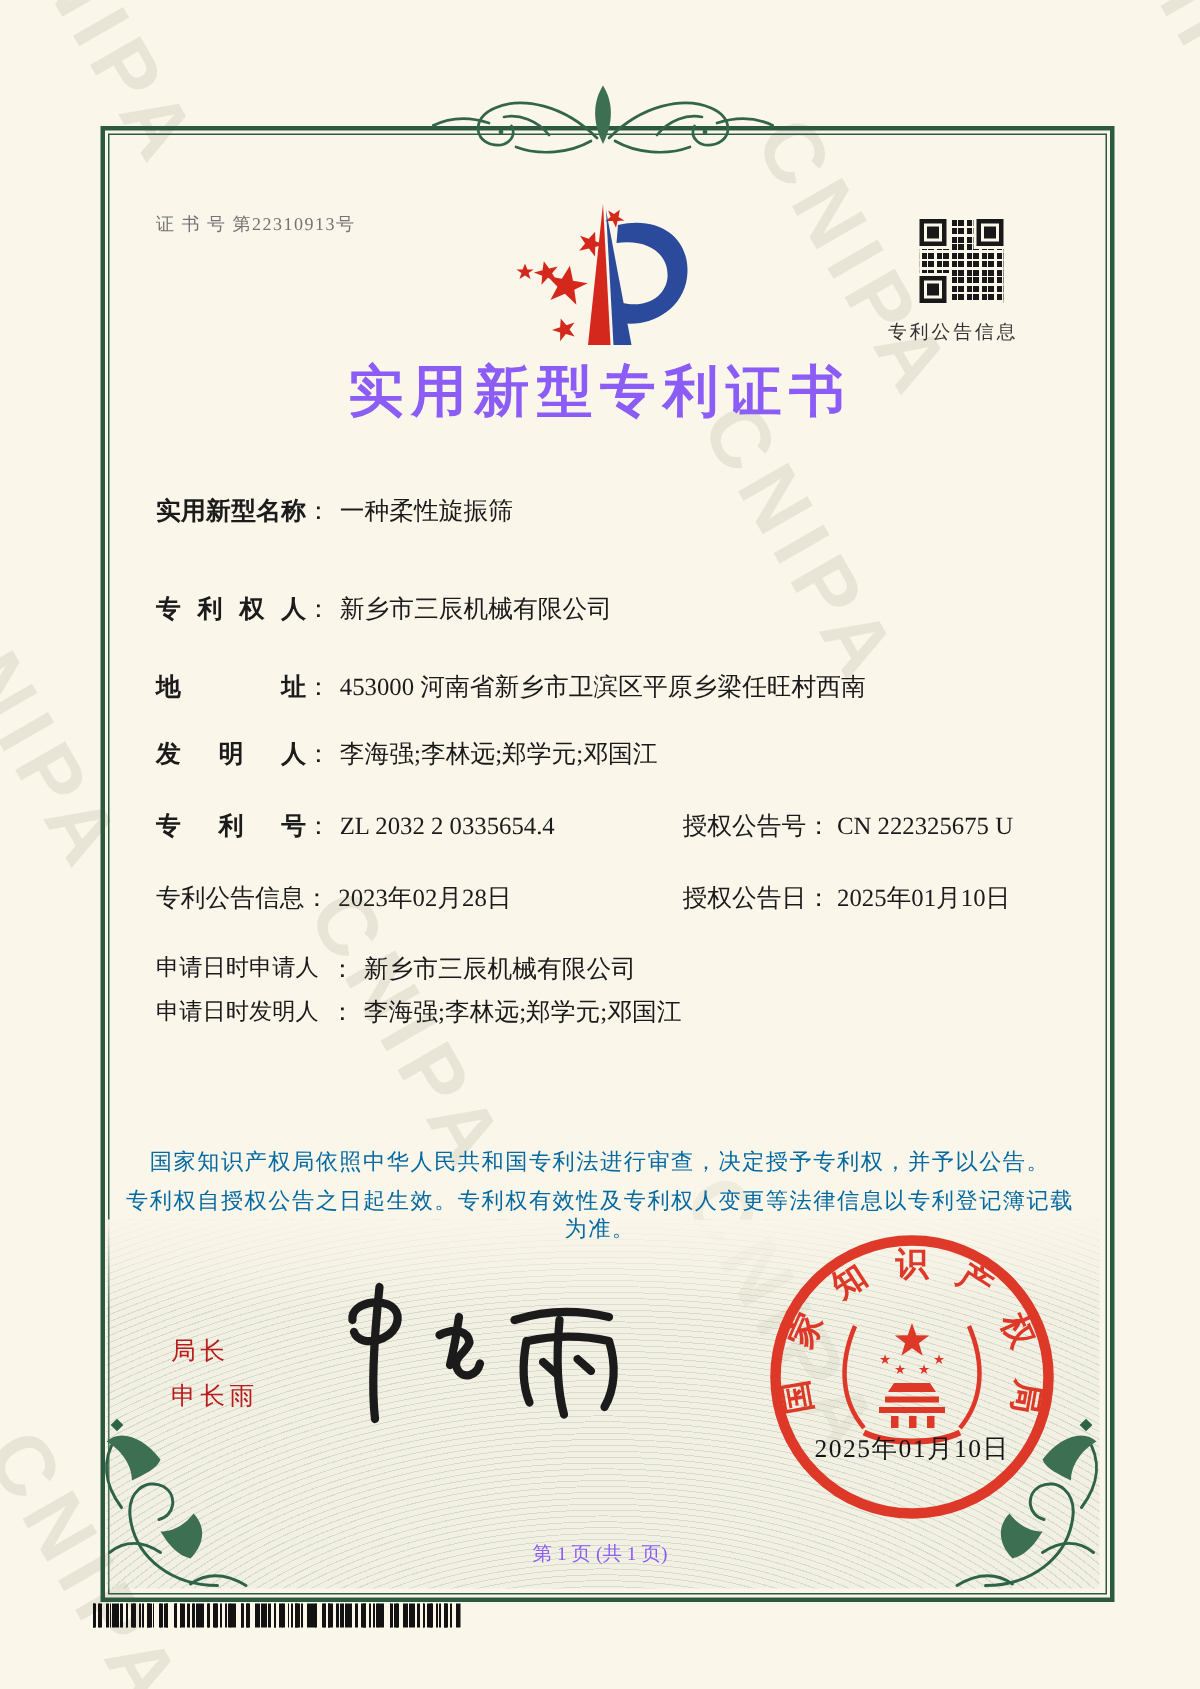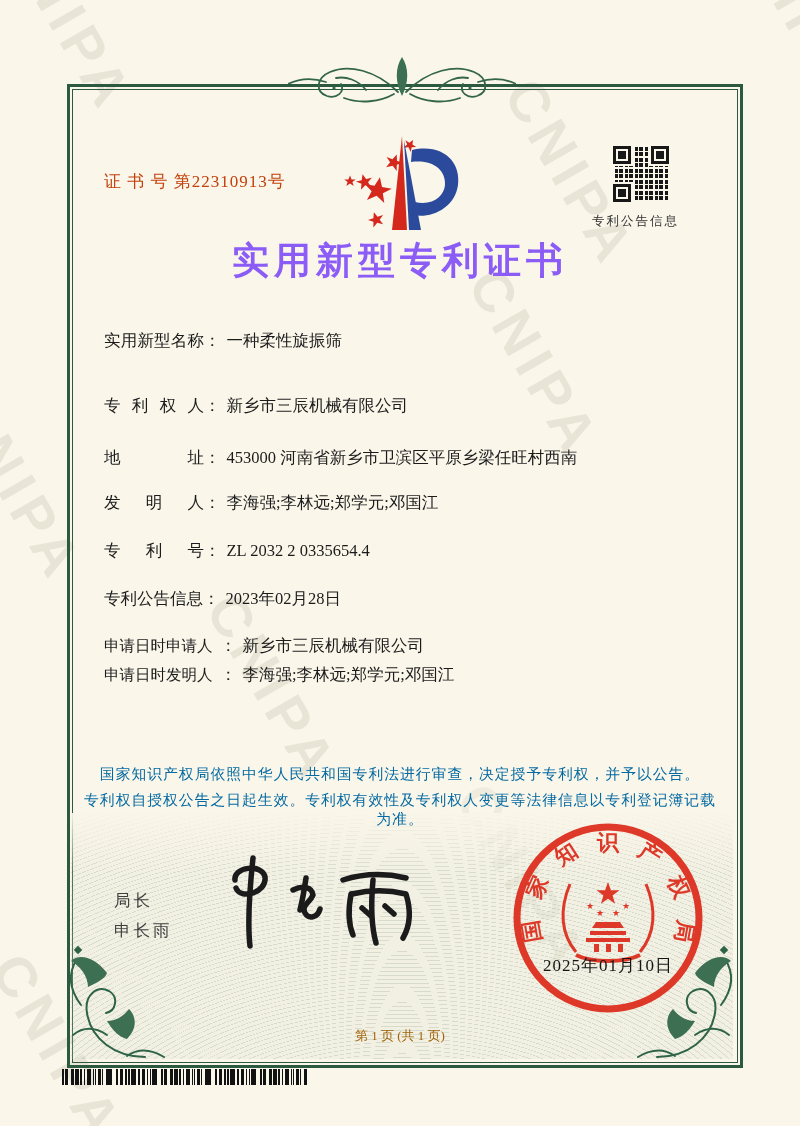--- a/index.html
+++ b/index.html
@@ -18,54 +18,54 @@
   .frame::after{content:"";position:absolute;inset:2px;border:1px solid #2c5a40;}
 
   
   .guilloche{position:absolute;left:71px;top:813px;width:662px;height:246px;
     background:
       linear-gradient(180deg, rgba(250,246,234,0.95) 0, rgba(250,246,234,0) 60px),
       repeating-radial-gradient(1300px 850px at 50% 165%,
         rgba(104,136,110,0.20) 0 1px, rgba(0,0,0,0) 1px 6px),
       rgba(210,218,202,0.20);}
 
-  .cert-no{left:104px;top:141px;font-size:17px;letter-spacing:1px;color:#c2410c;margin-top:29px;}
+  .cert-no{left:104px;top:141px;font-size:12px;letter-spacing:1px;color:#737373;}
   .title{left:0;right:0;top:236px;text-align:center;font-size:37px;font-weight:bold;
          letter-spacing:5px;color:#8b5cf6;}
 
   
   .qr{left:613px;top:146px;width:56px;height:56px;background-color:#181818;
       background-image:
        repeating-linear-gradient(90deg,#faf6ea 0 2px,transparent 2px 5px,#faf6ea 5px 6px,transparent 6px 10px),
        repeating-linear-gradient(0deg,#faf6ea 0 2px,transparent 2px 6px,#faf6ea 6px 7px,transparent 7px 11px);}
   .finder{position:absolute;width:12px;height:12px;border:3px solid #181818;
           background:#faf6ea;box-shadow:0 0 0 2px #faf6ea;}
   .finder::after{content:"";position:absolute;inset:2px;background:#181818;}
   .f-tl{left:0;top:0;} .f-tr{right:0;top:0;} .f-bl{left:0;bottom:0;}
   .qr-caption{left:592px;top:213px;width:100px;text-align:left;font-size:12.5px;
               letter-spacing:2px;color:#333;}
 
   
   .row{position:absolute;left:104px;width:620px;font-size:16.5px;line-height:23px;color:#1b1b1b;}
-  .lbl{display:inline-block;width:100px;text-align:justify;text-align-last:justify;vertical-align:top;}
+  .lbl{display:inline-block;width:100px;text-align:justify;text-align-last:justify;vertical-align:top;font-weight:bold;}
   .lbl7{display:inline-block;width:116px;font-size:15.5px;vertical-align:top;}
   .colon{display:inline-block;}
   .val{margin-left:6px;}
   .rcol{position:absolute;left:351px;top:0;}
   .rcol .val{margin-left:4px;}
 
   .stmt{left:80px;width:640px;text-align:center;font-size:14.8px;letter-spacing:1px;color:#0369a1;}
 
   .gov-label{left:114px;font-family:"Liberation Sans","DejaVu Sans",sans-serif;
-             font-size:16.5px;letter-spacing:3px;color:#404040;}
+             font-size:16.5px;letter-spacing:3px;color:#b91c1c;}
 
   .seal-date{left:506px;top:954px;width:204px;text-align:center;font-size:17px;
              letter-spacing:1px;color:#151515;}
 
-  .page-footer{left:0;right:0;top:1027px;text-align:center;font-size:13px;color:#a16207;}
+  .page-footer{left:0;right:0;top:1027px;text-align:center;font-size:13px;color:#8b5cf6;}
 
   .barcode{left:62px;top:1069px;width:245px;height:16px;
     background-image:
       repeating-linear-gradient(90deg,#121212 0 2px,transparent 2px 4px,#121212 4px 5px,transparent 5px 9px),
       repeating-linear-gradient(90deg,#121212 0 1px,transparent 1px 3px,#121212 3px 6px,transparent 6px 11px);}
 </style>
 </head>
 <body>
 
 <div class="wm" style="left:-35px;top:-15px;">CNIPA</div>
@@ -151,23 +151,29 @@
   <span class="lbl">专利权人</span><span class="colon">：</span><span class="val">新乡市三辰机械有限公司</span>
 </div>
 <div class="row" style="top:446px">
   <span class="lbl">地址</span><span class="colon">：</span><span class="val">453000 河南省新乡市卫滨区平原乡梁任旺村西南</span>
 </div>
 <div class="row" style="top:491px">
   <span class="lbl">发明人</span><span class="colon">：</span><span class="val">李海强;李林远;郑学元;邓国江</span>
 </div>
 <div class="row" style="top:539px">
   <span class="lbl">专利号</span><span class="colon">：</span><span class="val">ZL 2032 2 0335654.4</span>
+  <span class="rcol">
+    <span>授权公告号</span><span class="colon">：</span><span class="val">CN 222325675 U</span>
+  </span>
 </div>
 <div class="row" style="top:587px">
   <span>专利公告信息</span><span class="colon">：</span><span class="val">2023年02月28日</span>
+  <span class="rcol">
+    <span>授权公告日</span><span class="colon">：</span><span class="val">2025年01月10日</span>
+  </span>
 </div>
 <div class="row" style="top:634px">
   <span class="lbl7">申请日时申请人</span><span class="colon">：</span><span class="val">新乡市三辰机械有限公司</span>
 </div>
 <div class="row" style="top:663px">
   <span class="lbl7">申请日时发明人</span><span class="colon">：</span><span class="val">李海强;李林远;郑学元;邓国江</span>
 </div>
 
 <div class="abs stmt" style="top:765px">国家知识产权局依照中华人民共和国专利法进行审查，决定授予专利权，并予以公告。</div>
 <div class="abs stmt" style="top:791px">专利权自授权公告之日起生效。专利权有效性及专利权人变更等法律信息以专利登记簿记载为准。</div>

